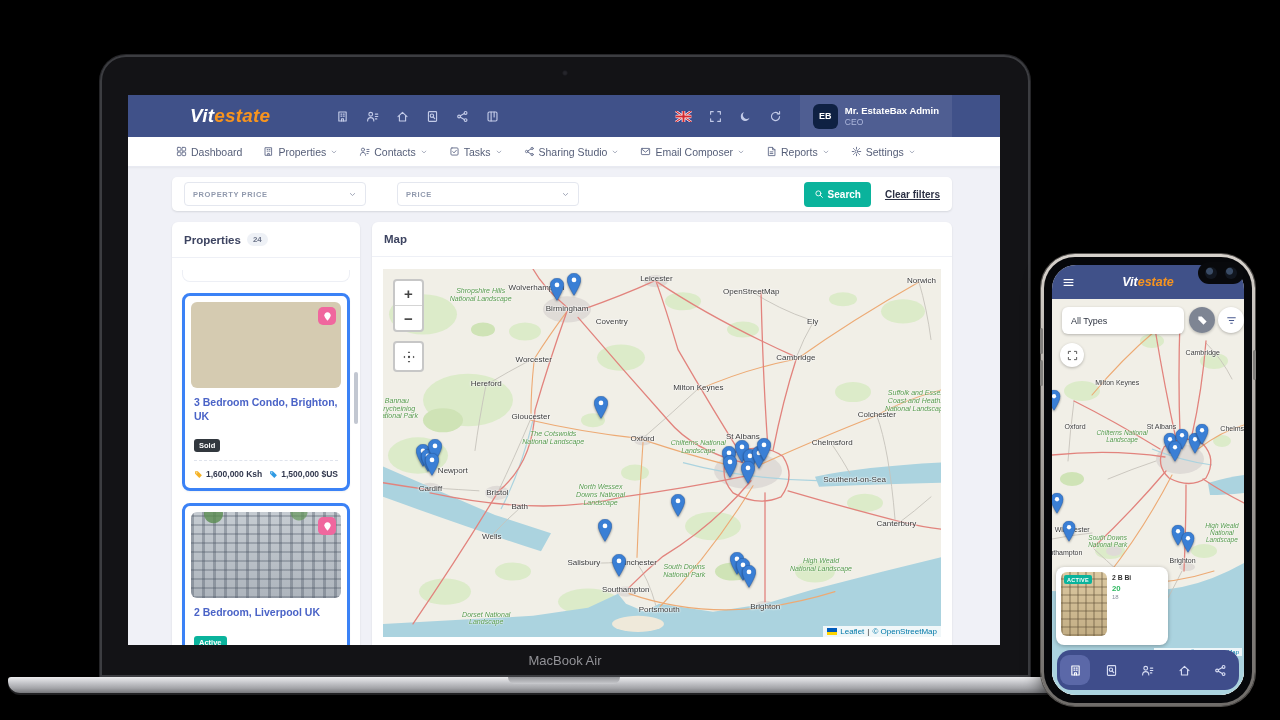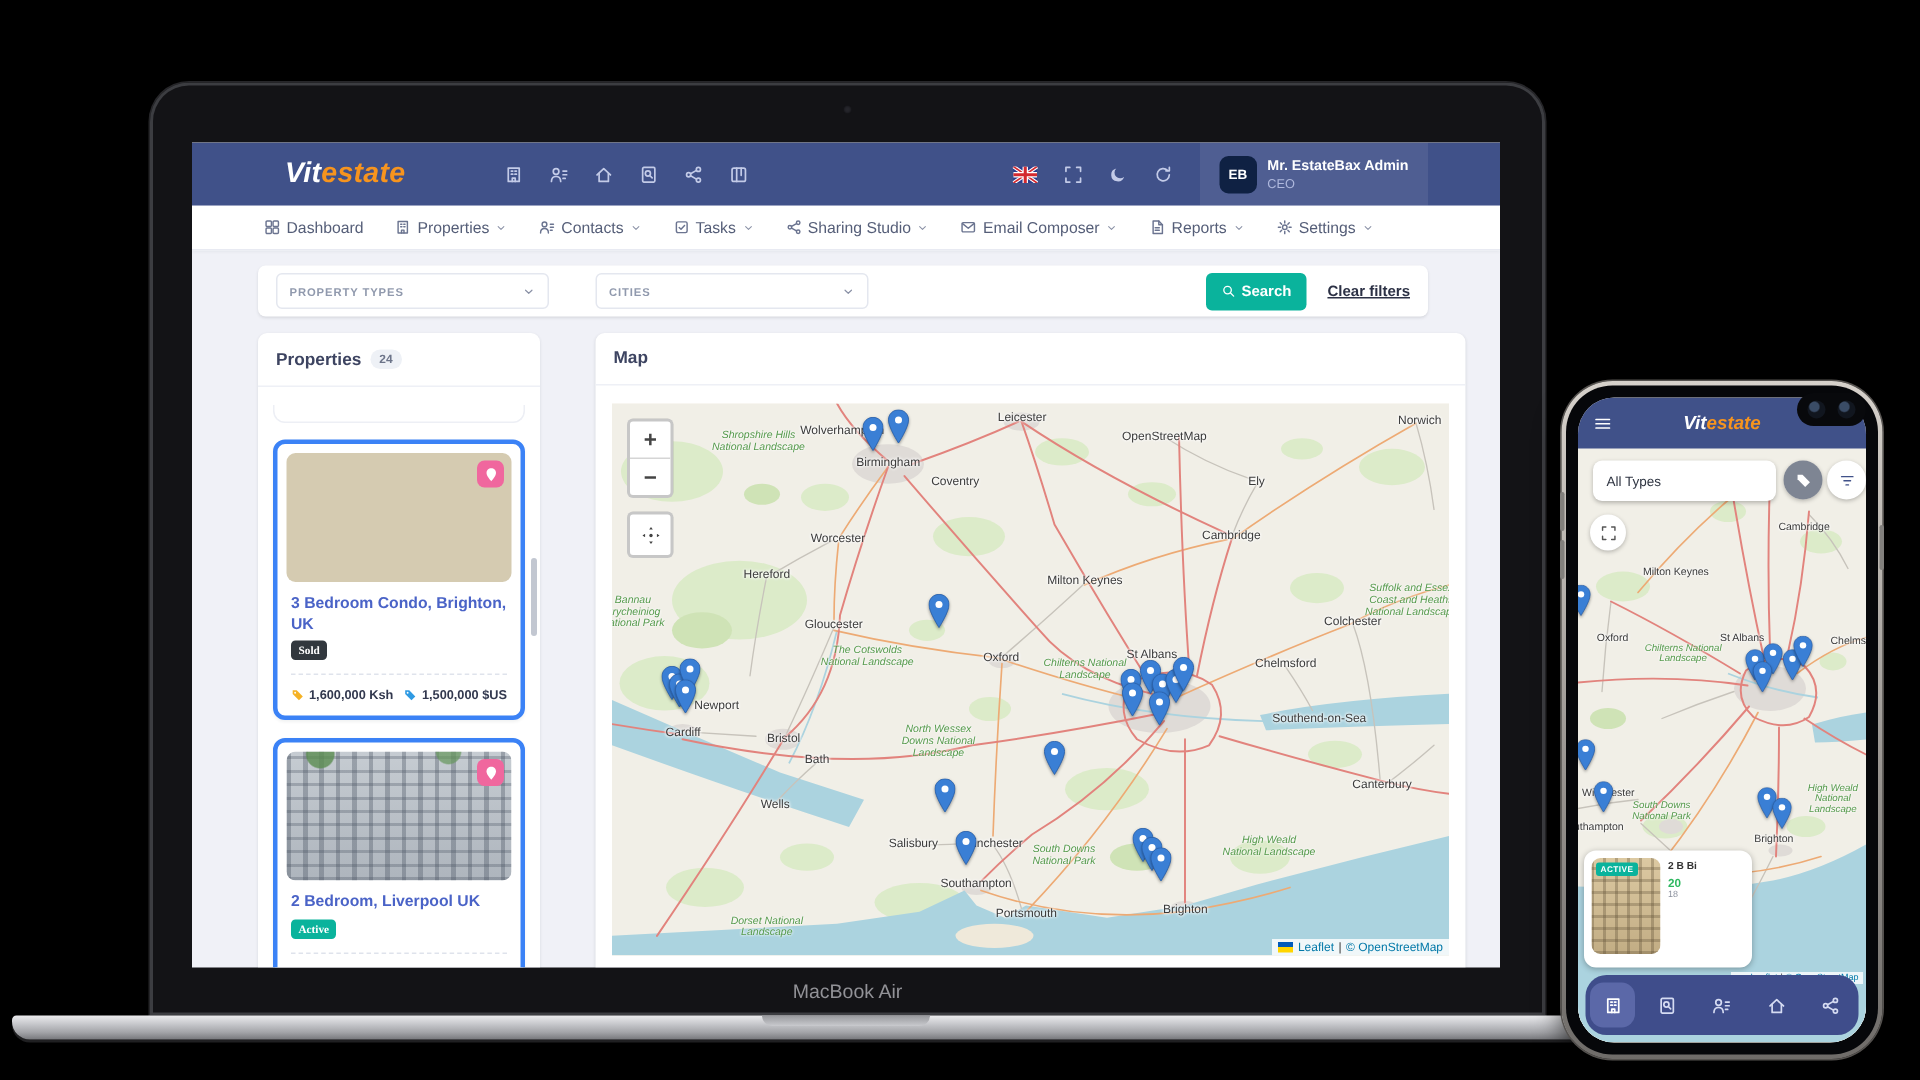--- a/index.html
+++ b/index.html
@@ -50,29 +50,29 @@
   .panel-head{display:flex;align-items:center;gap:6px;padding:11px 12px;border-bottom:1px solid #eef0f6;}
   .panel-title{font-size:11.5px;font-weight:bold;color:#3d4461;}
   .count-badge{font-size:8px;background:#eef1f6;color:#6c7489;border-radius:8px;padding:2px 6px;font-weight:bold;}
   .plist{position:absolute;top:38px;bottom:0;left:0;right:0;overflow:hidden;padding:10px;box-sizing:border-box;}
   .sliver{height:11px;border:1px solid #edeff5;border-top:none;border-radius:0 0 8px 8px;margin-bottom:11px;}
   .pcard{border:3px solid #3b82f6;border-radius:8px;margin-bottom:12px;box-shadow:0 1px 2px rgba(56,65,74,.07);background:#fff;cursor:pointer;}
   .pimg{margin:6px;height:86px;border-radius:6px;position:relative;}
   .pin-badge{position:absolute;top:5px;right:5px;width:18px;height:18px;border-radius:5px;background:#f0679e;color:#fff;display:flex;align-items:center;justify-content:center;font-size:11px;cursor:pointer;}
   .pbody{padding:2px 9px 9px;}
   .ptitle{font-size:10.5px;font-weight:bold;color:#4a63c7;line-height:1.3;}
-  .badge{font-size:7.5px;border-radius:3px;padding:2px 5px;font-weight:bold;display:inline-block;margin-top:4px;color:#fff;font-family:Liberation Serif, serif;}
+  .badge{font-size:7.5px;border-radius:3px;padding:2px 5px;font-weight:bold;display:inline-block;margin-top:16px;color:#fff;}
   .badge-dark{background:#32383e;} .badge-success{background:#0ab39c;}
   .pdiv{border-top:1px dashed #dfe3ec;margin-top:8px;}
   .pprices{display:flex;justify-content:space-between;align-items:center;padding-top:8px;font-size:8.5px;font-weight:bold;color:#32384e;}
   .price{display:flex;gap:3px;align-items:center;}
   .tag-gold{color:#f5b225;font-size:9px;} .tag-blue{color:#2f9ae3;font-size:9px;}
   .pscroll{position:absolute;right:2px;top:150px;width:4px;height:52px;background:#c2c7d1;border-radius:2px;cursor:grab;}
 
-  .mappanel{left:244px;top:127px;width:580px;height:423px;margin-left:25px;}
+  .mappanel{left:244px;top:127px;width:580px;height:423px;}
   .maparea{position:absolute;left:11px;top:47px;width:558px;height:368px;background:#f1efe7;overflow:hidden;cursor:grab;}
   .map-art{position:absolute;inset:0;width:100%;height:100%;}
   .map-labels{position:absolute;inset:0;z-index:2;}
   .mcity{position:absolute;transform:translate(-50%,-50%);font-size:8px;color:#3a3a3a;white-space:nowrap;
     text-shadow:0 0 2px #fff,0 0 2px #fff,0 0 3px #fff;}
   .mland{position:absolute;transform:translate(-50%,-50%);font-size:7px;font-style:italic;color:#559a4c;text-align:center;width:62px;line-height:1.12;text-shadow:0 0 2px #fff,0 0 2px #fff;}
   .marker{position:absolute;width:14px;height:23px;transform:translate(-50%,-96%);z-index:4;filter:drop-shadow(0 1px 1px rgba(0,0,0,.4));cursor:pointer;}
   .marker svg{width:100%;height:100%;display:block;}
   .zoomctl{position:absolute;left:10px;top:10px;width:27px;background:#fff;border:2px solid rgba(0,0,0,.22);border-radius:4px;z-index:5;overflow:hidden;}
   .zbtn{height:24px;display:flex;align-items:center;justify-content:center;font-size:15px;font-weight:bold;color:#444;cursor:pointer;}
@@ -346,29 +346,29 @@
             <span class="ic chev">
               <svg viewBox="0 0 16 16" fill="none" stroke="currentColor" stroke-width="1.4" stroke-linecap="round" stroke-linejoin="round">
                 <path d="M4.2 6.2 8 9.8l3.8-3.6"></path>
               </svg>
             </span>
           </div>
         </div>
 
       <div class="filterbar">
           <div class="fselect">
-            <span class="flabel">PROPERTY TYPES</span>
+            <span class="flabel">PROPERTY PRICE</span>
             <span class="ic chev2">
               <svg viewBox="0 0 16 16" fill="none" stroke="currentColor" stroke-width="1.4" stroke-linecap="round" stroke-linejoin="round">
                 <path d="M4.2 6.2 8 9.8l3.8-3.6"></path>
               </svg>
             </span>
           </div>
           <div class="fselect">
-            <span class="flabel">CITIES</span>
+            <span class="flabel">PRICE</span>
             <span class="ic chev2">
               <svg viewBox="0 0 16 16" fill="none" stroke="currentColor" stroke-width="1.4" stroke-linecap="round" stroke-linejoin="round">
                 <path d="M4.2 6.2 8 9.8l3.8-3.6"></path>
               </svg>
             </span>
           </div>
         <button class="fsearch">
           <span class="ic">
               <svg viewBox="0 0 16 16" fill="none" stroke="currentColor" stroke-width="1.4" stroke-linecap="round" stroke-linejoin="round">
                 <circle cx="7" cy="7" r="4"></circle>

